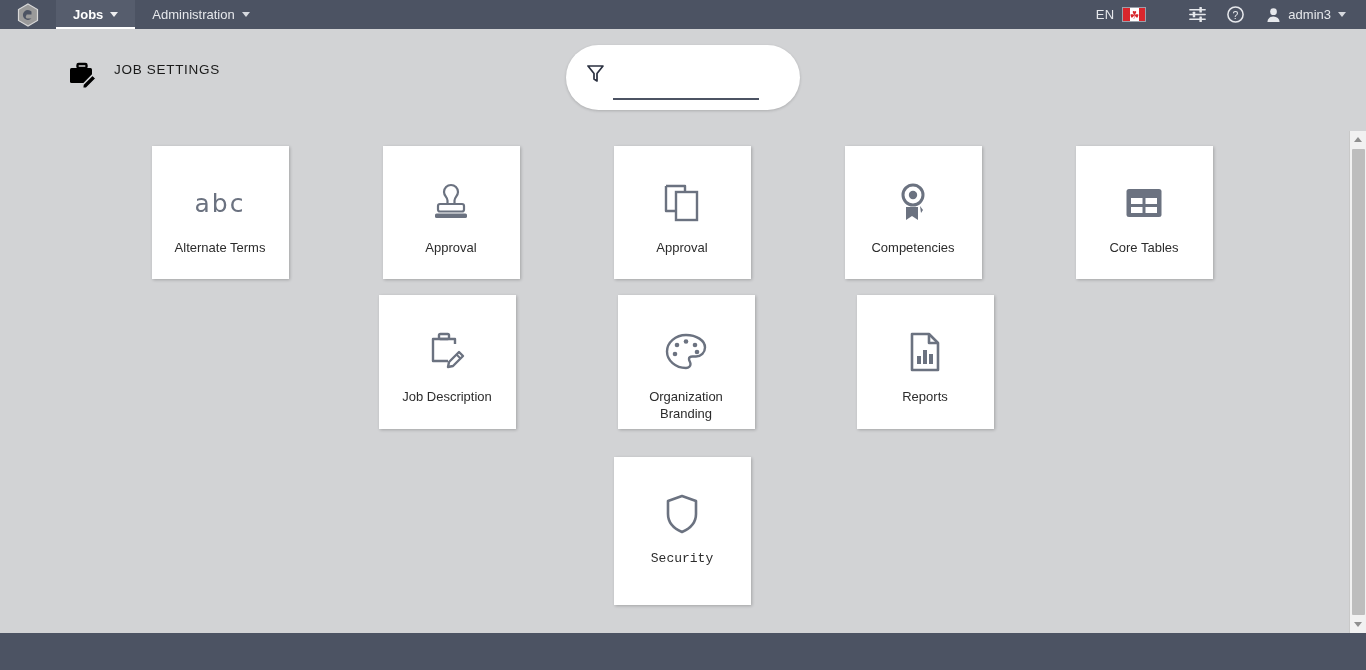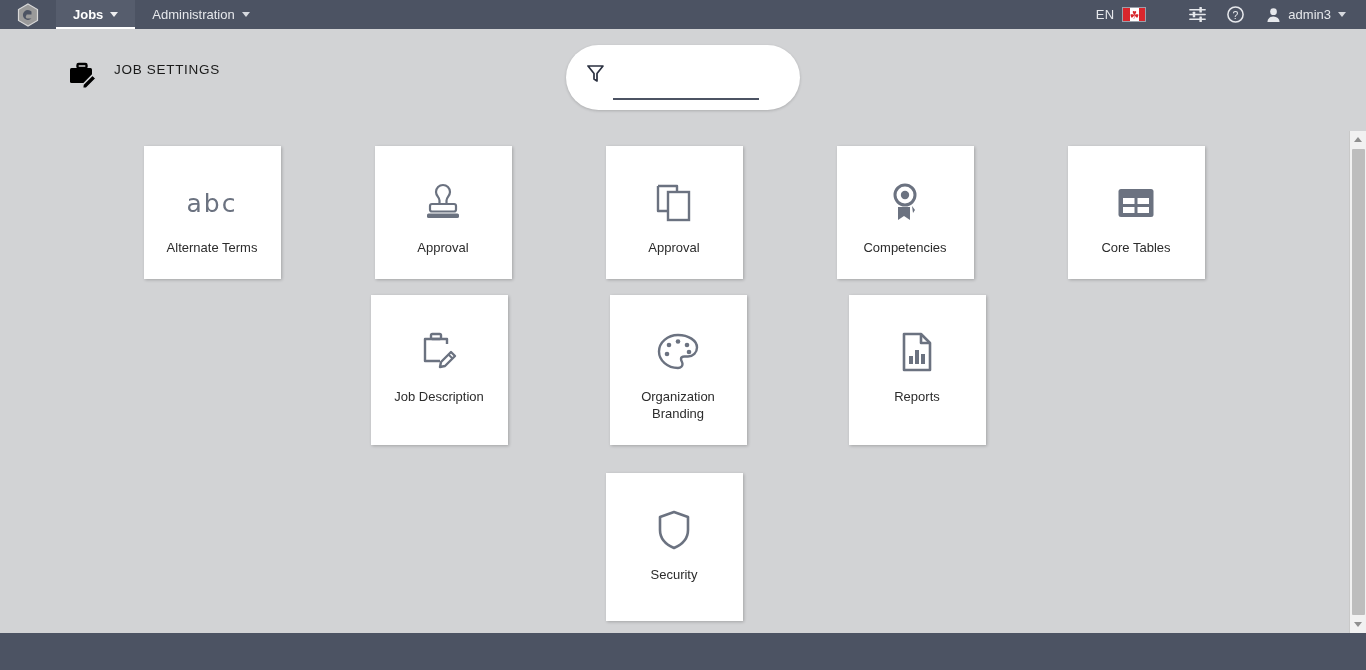--- a/index.html
+++ b/index.html
@@ -95,38 +95,38 @@
     margin-left: 9px; margin-top: 18px;
     width: 146px; height: 26px;
     border: none; border-bottom: 2.5px solid #4c5363;
     outline: none; font-size: 13.5px;
     font-family: "Liberation Sans", sans-serif;
     color: #333; background: transparent;
   }
 
   
   .grid-area {
-    position: absolute; left: 0; top: 130px;
+    position: absolute; left: 8px; top: 130px;
     width: 1348px; height: 503px;
   }
   .tile-row {
     display: flex; justify-content: center; gap: 94px;
   }
   .row1 { margin-top: 16px; }
   .row2 { margin-top: 16px; }
   .row3 { margin-top: 28px; }
   .tile {
     width: 137px; background: #ffffff;
     box-shadow: 1px 1px 3px rgba(0,0,0,.22);
     display: flex; flex-direction: column; align-items: center;
     cursor: pointer; padding-top: 34px;
   }
   .row1 .tile { height: 133px; }
-  .row2 .tile { height: 150px; margin-left: 8px; }
-  .row3 .tile { height: 148px; }
+  .row2 .tile { height: 134px; margin-left: 8px; }
+  .row3 .tile { height: 148px; font-family: Liberation Mono, monospace; }
   .tile-icon {
     height: 46px; display: flex; align-items: center; justify-content: center;
     color: #6b7280;
   }
   .tile-label {
     margin-top: 14px; text-align: center;
     font-size: 13px; color: #2c2c2c; line-height: 16.5px;
     padding: 0 6px;
   }
   .abc-glyph {

